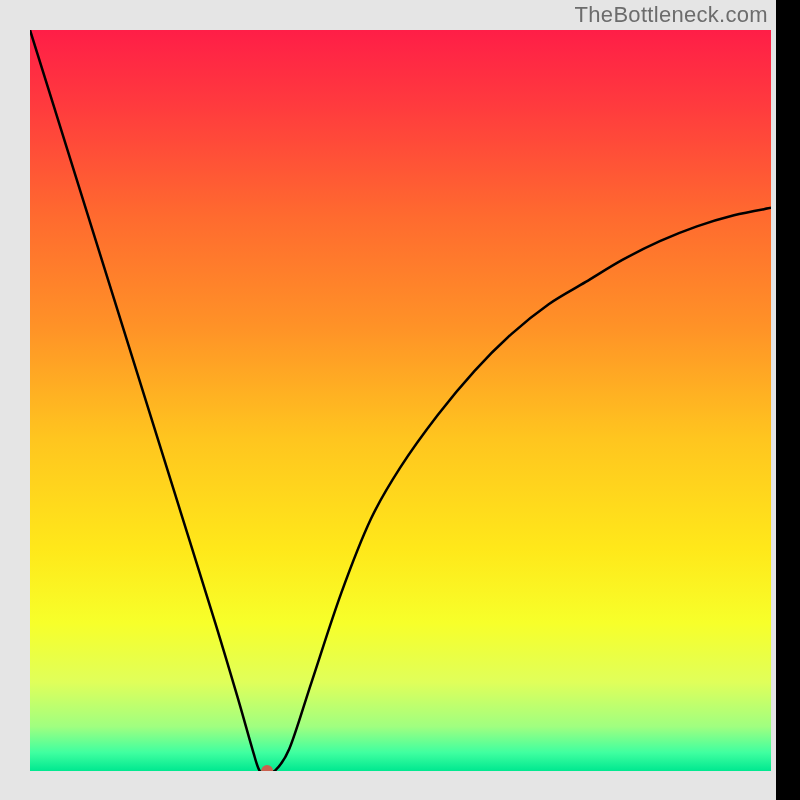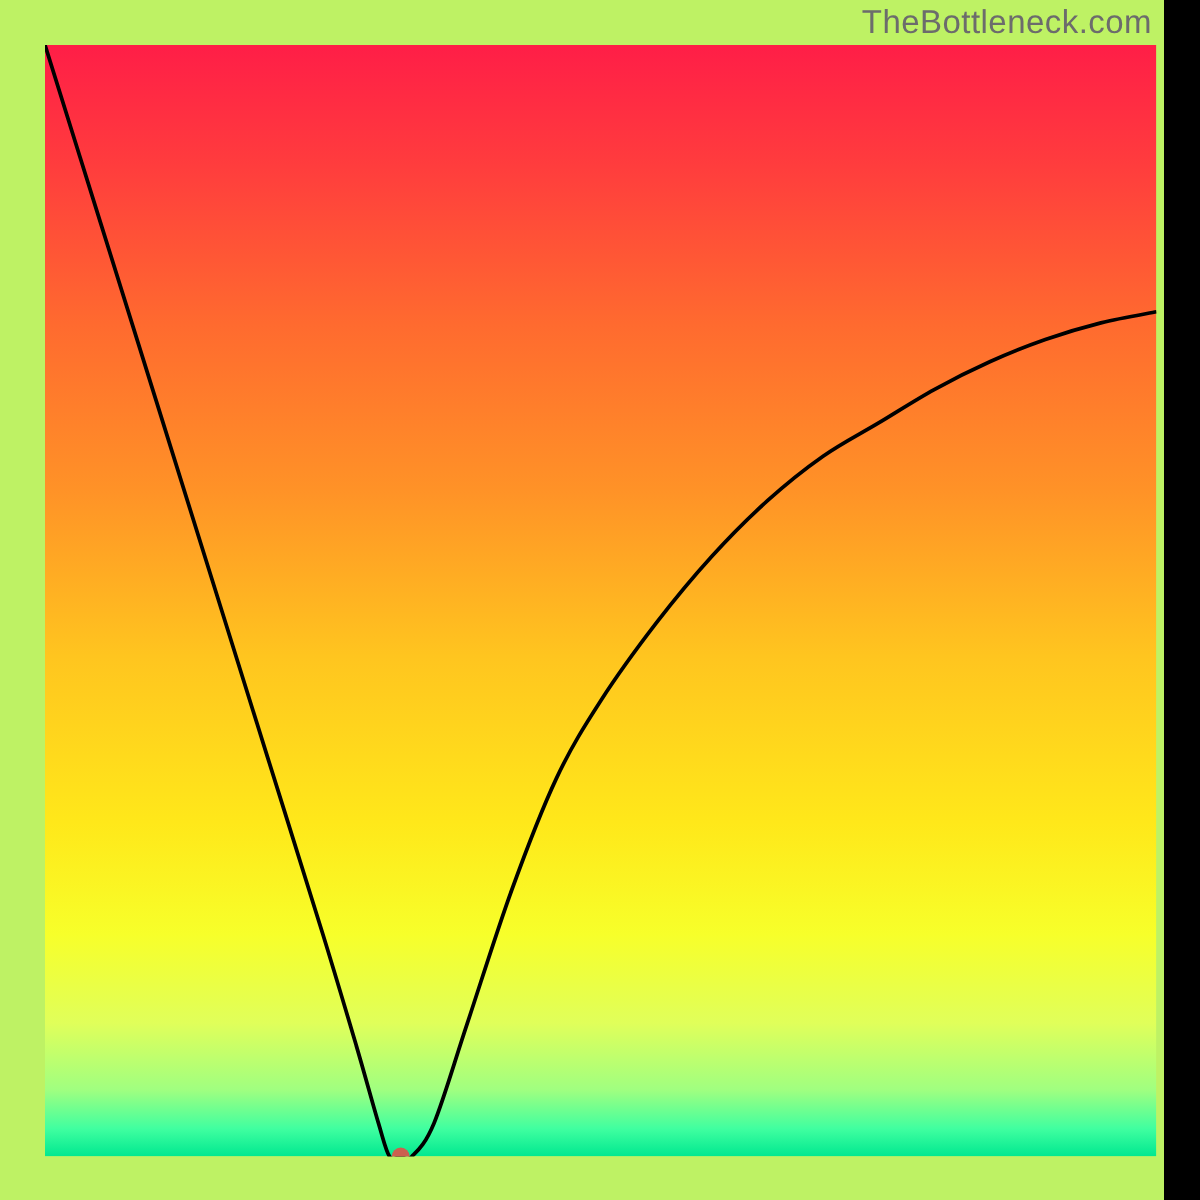--- a/index.html
+++ b/index.html
@@ -8,21 +8,21 @@
     width: 800px;
     height: 800px;
     background: #000;
     font-family: Arial, Helvetica, sans-serif;
     overflow: hidden;
   }
   .frame {
     position: relative;
     width: 776px;
     height: 800px;
-    background: #bef264;
+    background: #e5e5e5;
   }
   .watermark {
     position: absolute;
     top: 2px;
     right: 8px;
     color: #6c6c6c;
     font-size: 22px;
     font-weight: 500;
     letter-spacing: 0.3px;
     z-index: 10;

